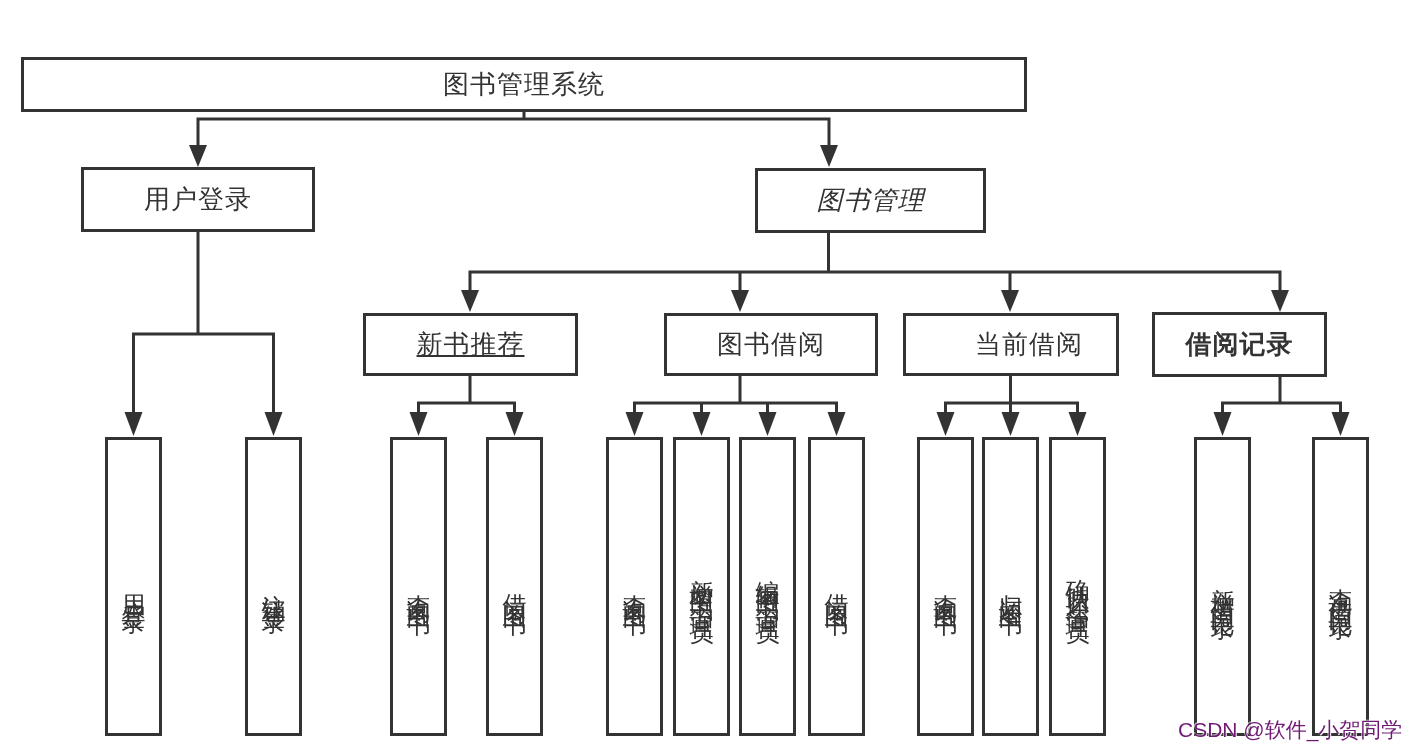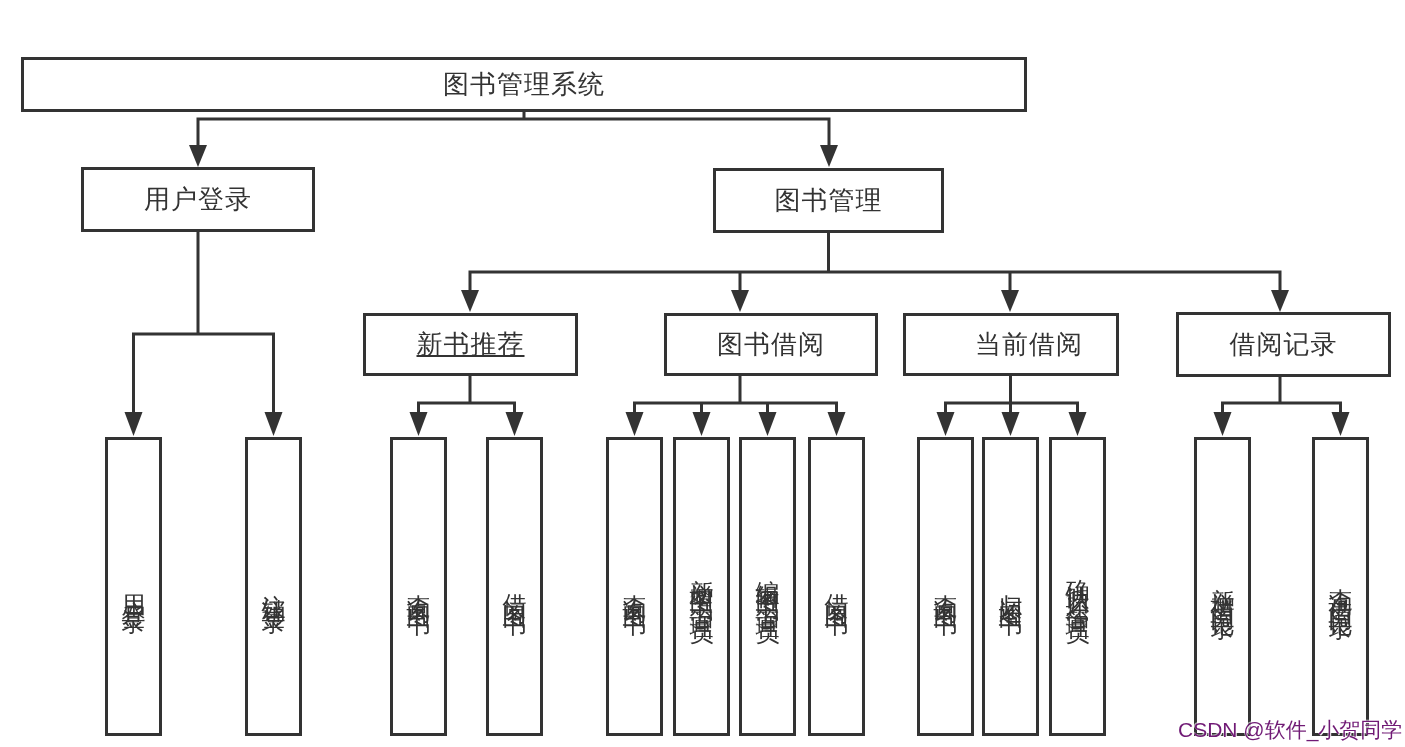--- a/index.html
+++ b/index.html
@@ -104,26 +104,26 @@
     <g>
       <path d="M1280 377 V403 M1222.5 403 H1340.5 M1222.5 403 V413 M1340.5 403 V413"></path>
       <polygon points="1213.5,412 1231.5,412 1222.5,436"></polygon>
       <polygon points="1331.5,412 1349.5,412 1340.5,436"></polygon>
     </g>
   </svg>
 
   <div class="node h" style="left:21px; top:31px; width:1006px; height:55px;margin-top:26px;">图书管理系统</div>
 
   <div class="node h" style="left:81px; top:167px; width:234px; height:65px;">用户登录</div>
-  <div class="node h" style="left:713px; top:168px; width:231px; height:65px;">图书管理</div>
+  <div class="node h" style="left:755px; top:168px; width:231px; height:65px;font-style:italic;">图书管理</div>
 
   <div class="node h" style="left:363px; top:313px; width:215px; height:63px;text-decoration:underline;">新书推荐</div>
   <div class="node h" style="left:633px; top:313px; width:214px; height:63px;margin-left:31px;">图书借阅</div>
   <div class="node h" style="left:903px; top:313px; width:216px; height:63px;padding-left:36px;">当前借阅</div>
-  <div class="node h" style="left:1176px; top:312px; width:215px; height:65px;">借阅记录</div>
+  <div class="node h" style="left:1152px; top:312px; width:175px; height:65px;font-weight:bold;">借阅记录</div>
 
   <div class="node v" style="left:105px; top:437px; width:57px; height:299px;">用户登录</div>
   <div class="node v" style="left:245px; top:437px; width:57px; height:299px;">注销登录</div>
 
   <div class="node v" style="left:390px; top:437px; width:57px; height:299px;">查询图书</div>
   <div class="node v" style="left:486px; top:437px; width:57px; height:299px;">借阅图书</div>
 
   <div class="node v" style="left:606px; top:437px; width:57px; height:299px;">查询图书</div>
   <div class="node v" style="left:673px; top:437px; width:57px; height:299px;">新增图书（管理员）</div>
   <div class="node v" style="left:739px; top:437px; width:57px; height:299px;">编辑图书（管理员）</div>

